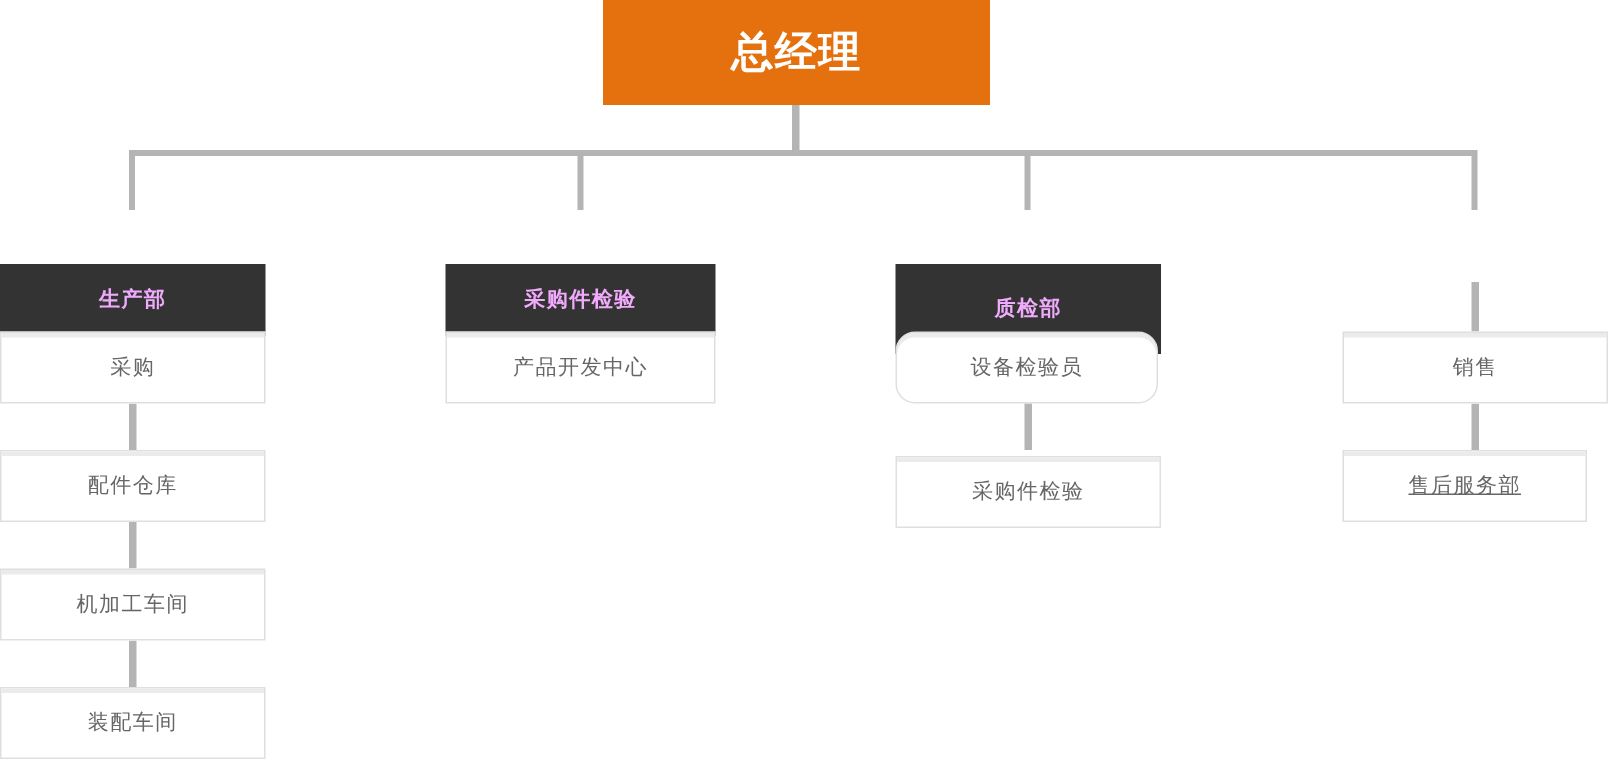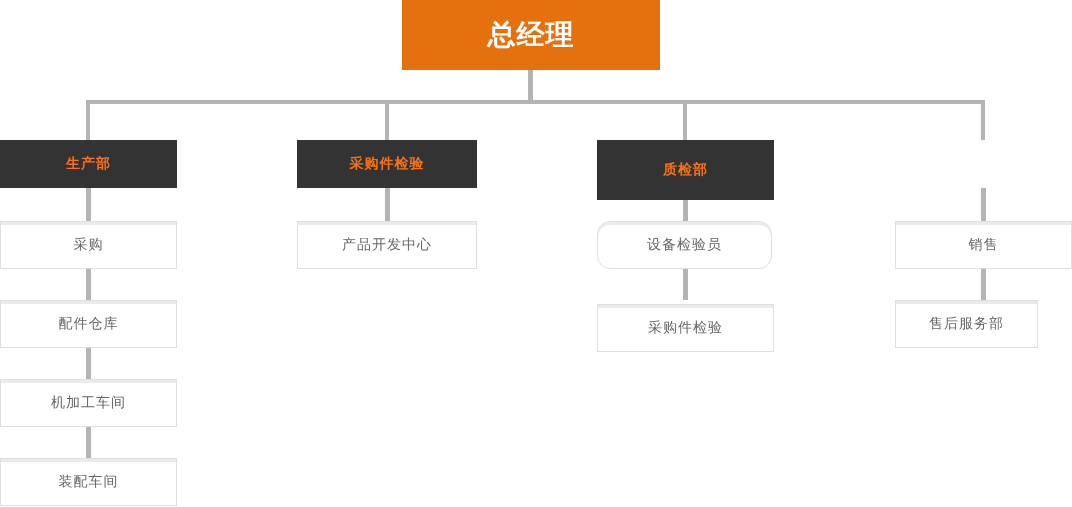--- a/index.html
+++ b/index.html
@@ -26,23 +26,24 @@
     white-space:nowrap;
   }
   .box.root{
     background:var(--root-bg);
     color:#ffffff;
     font-size:28px;font-weight:bold;
     letter-spacing:1px;
   }
   .box.dept{
     background:var(--dept-bg);
-    color:#f97316;
+    color:#f0abfc;
     font-size:14px;font-weight:bold;
     letter-spacing:1px;
+    margin-top:36px;
   }
   .box.leaf{
     background:#ffffff;
     border:1px solid var(--leaf-border);
     box-shadow:inset 0 3px 0 #ebebeb;
     color:var(--leaf-text);
     font-size:14px;
     letter-spacing:1px;
   }
 </style>
@@ -82,15 +83,15 @@
   <div class="box leaf" style="left:0px;top:221px;width:177px;height:48px;">采购</div>
   <div class="box leaf" style="left:0px;top:379px;width:177px;height:48px;">机加工车间</div>
   <div class="box leaf" style="left:0px;top:458px;width:177px;height:48px;">装配车间</div>
 
   <div class="box leaf" style="left:297px;top:221px;width:180px;height:48px;">产品开发中心</div>
 
   <div class="box leaf" style="left:597px;top:221px;width:175px;height:48px;border-radius:13px;">设备检验员</div>
   <div class="box leaf" style="left:597px;top:304px;width:177px;height:48px;">采购件检验</div>
 
   <div class="box leaf" style="left:895px;top:221px;width:177px;height:48px;">销售</div>
-  <div class="box leaf" style="left:895px;top:300px;width:143px;height:48px;">售后服务部</div>
+  <div class="box leaf" style="left:895px;top:300px;width:163px;height:48px;text-decoration:underline;">售后服务部</div>
 
 </div>
 
 </body></html>

